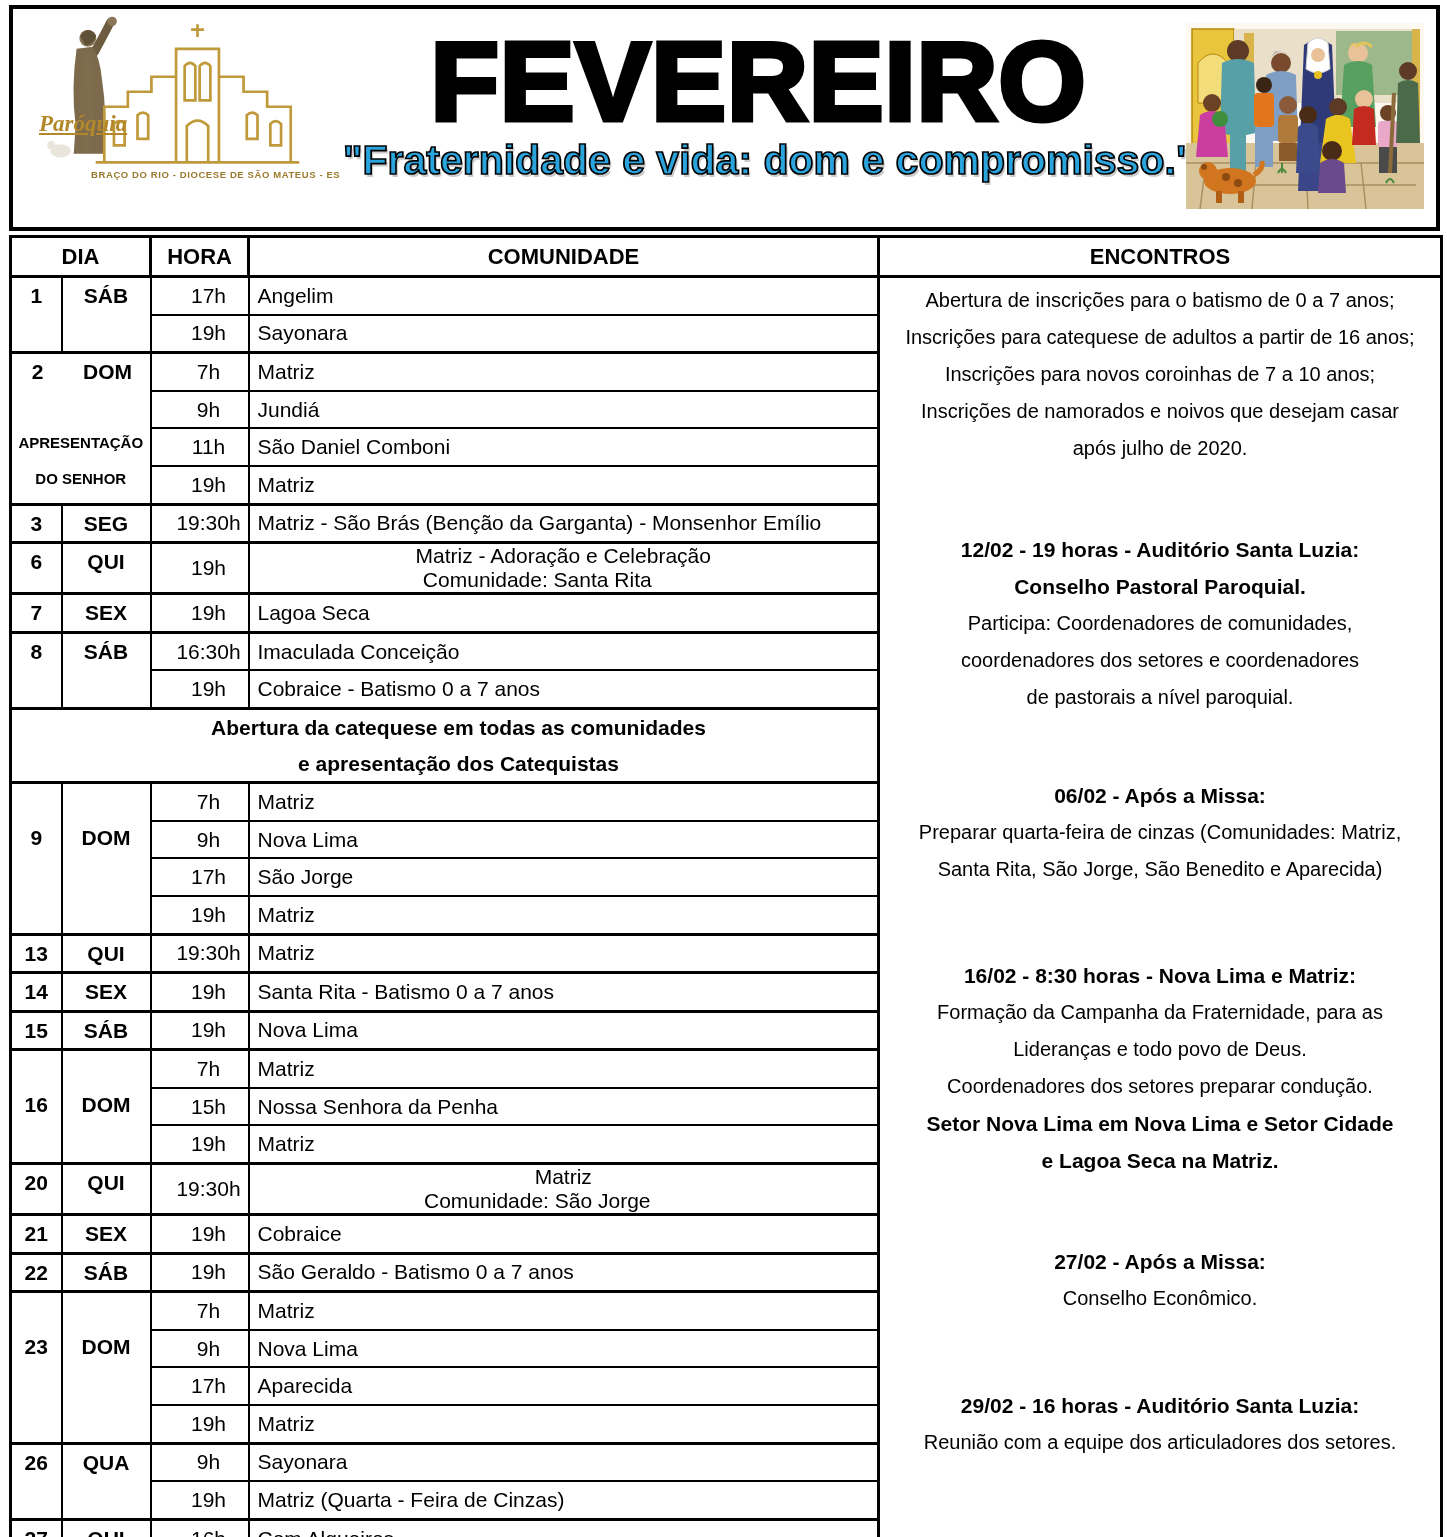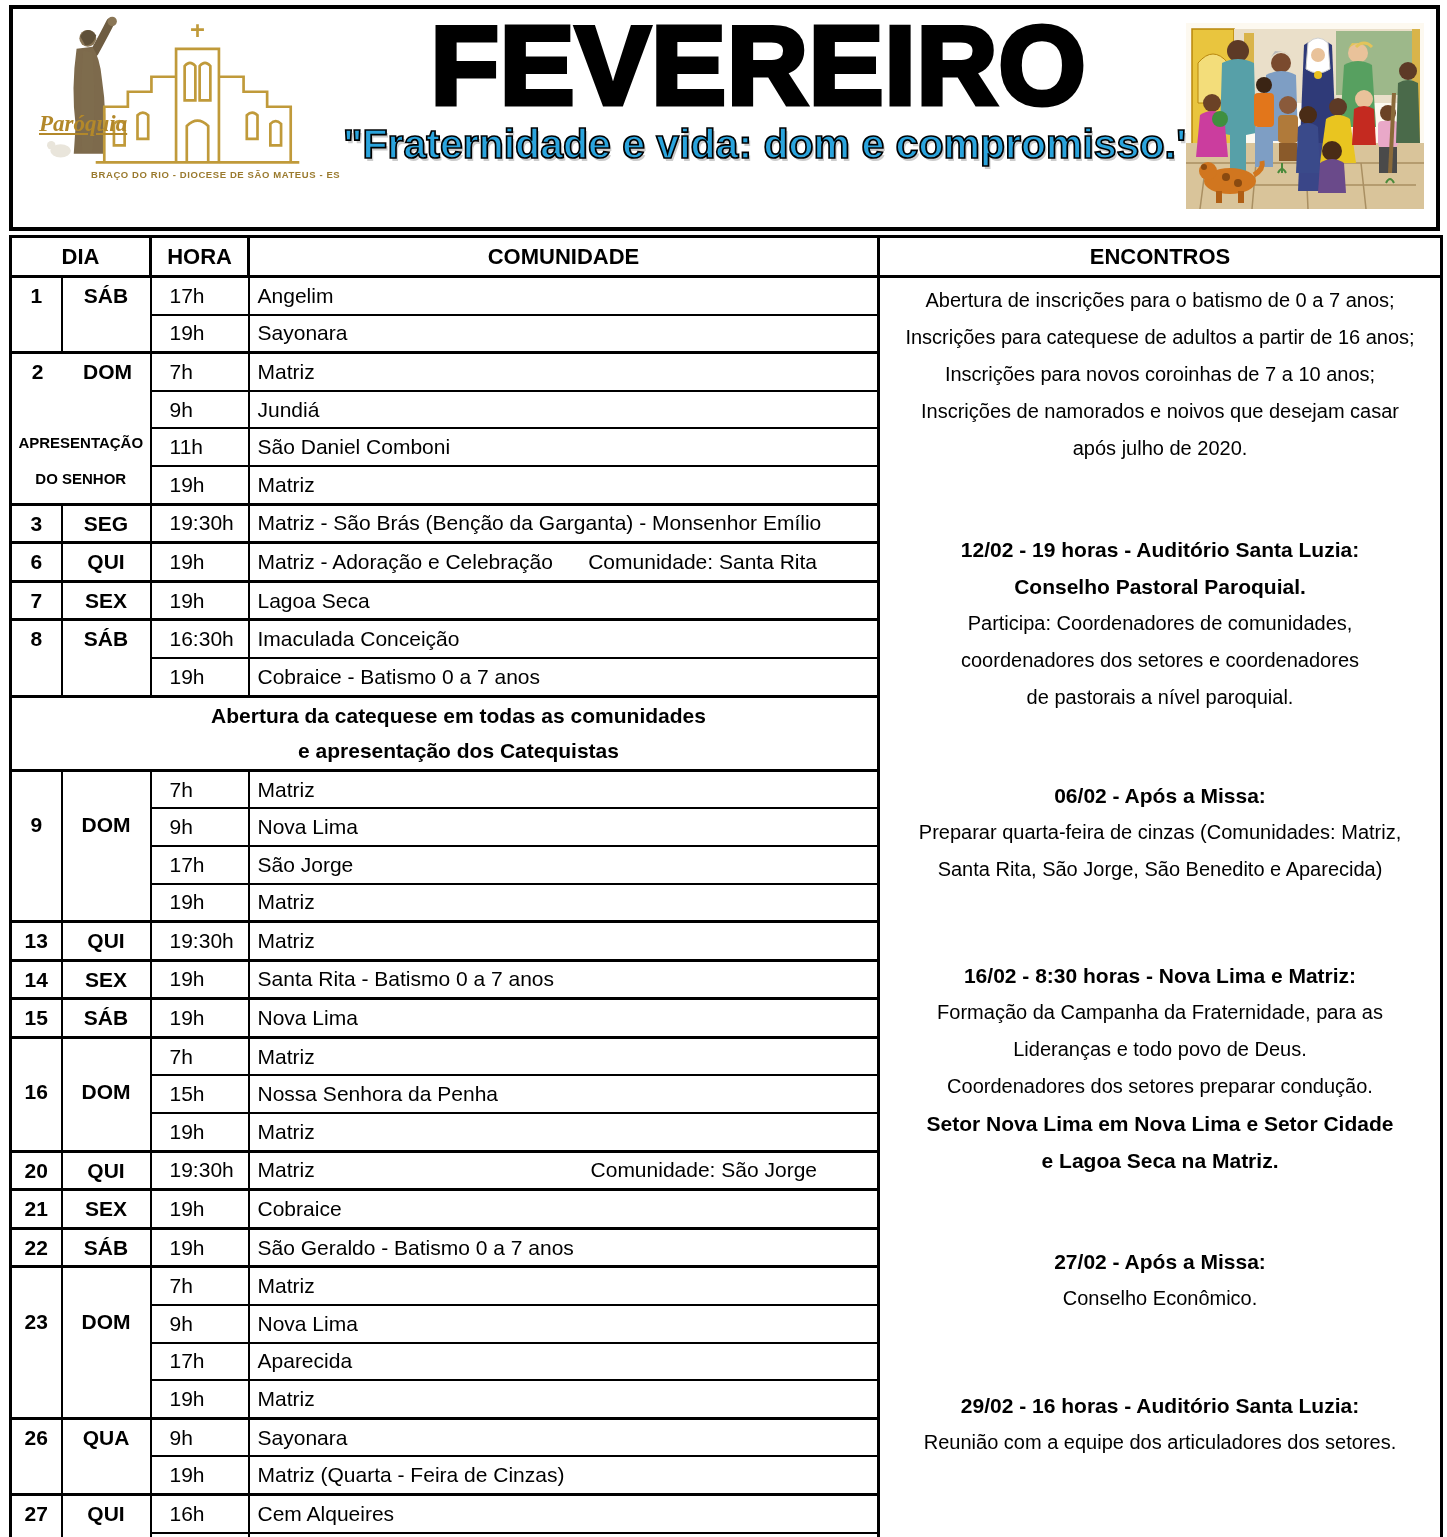--- a/index.html
+++ b/index.html
@@ -7,36 +7,36 @@
   .page{padding:5px 7px 0 9px;}
 
   
   .header-box{border:4px solid #000;height:218px;display:flex;margin-bottom:4px;background:#fff;}
   .logo-wrap{width:330px;position:relative;flex:none;}
   .church-svg{position:absolute;left:72px;top:12px;}
   .statue-svg{position:absolute;left:22px;top:4px;}
   .logo-paroquia{position:absolute;left:26px;top:102px;font-family:"Liberation Serif","DejaVu Serif",serif;font-style:italic;font-weight:bold;font-size:23px;color:#b3882a;text-decoration:underline;}
   .logo-name{position:absolute;left:18px;top:122px;width:300px;font-family:"Liberation Serif","DejaVu Serif",serif;font-weight:bold;font-size:32px;letter-spacing:-1px;color:#2e2619;text-shadow:1px 1px 0 #c9a85c;}
   .logo-caption{position:absolute;left:78px;top:160px;font-size:9.5px;font-weight:bold;letter-spacing:.6px;color:#9a7a2e;}
-  .titles{flex:1;text-align:center;padding-top:0;min-width:0;}
+  .titles{flex:1;text-align:center;padding-top:16px;min-width:0;}
   .month-title{font-size:112px;line-height:114px;font-weight:bold;letter-spacing:1px;-webkit-text-stroke:5px #000;white-space:nowrap;}
   .subtitle{margin-top:-2px;font-size:41px;line-height:46px;font-weight:bold;color:#2ba4dd;-webkit-text-stroke:1.7px #000;text-shadow:2px 3px 0 rgba(110,110,110,.35);white-space:nowrap;}
   .illus-wrap{width:262px;flex:none;display:flex;justify-content:center;padding-top:14px;}
 
   
   table.sched{border-collapse:collapse;table-layout:fixed;width:1431px;border:3px solid #000;}
   .sched th{border:3px solid #000;height:37px;font-size:22px;font-weight:bold;padding:0;background:#fff;}
   .sched td{border:2px solid #000;height:35.6px;font-size:21px;padding:0;vertical-align:middle;}
   .sched tr.gs td{border-top:3px solid #000;}
   td.numc,td.dayc{text-align:center;font-weight:bold;vertical-align:top;}
   .dlab{height:35.6px;line-height:35.6px;}
   .off1{margin-top:35.6px;}
-  td.hora{text-align:left;padding-left:18px;}
+  td.hora{text-align:center;padding-left:18px;}
   td.com{padding:0 8px;overflow:hidden;white-space:nowrap;}
-  .comflex{display:flex;justify-content:space-between;align-items:center;}
+  .comflex{display:flex;justify-content:space-between;align-items:center;flex-direction:column;}
   .com2{margin-right:52px;flex:none;}
   td.special{vertical-align:top;}
   .domrow{display:flex;font-weight:bold;height:35.6px;line-height:35.6px;}
   .domrow .n2{width:51px;text-align:center;flex:none;}
   .domrow .d2{width:89px;text-align:center;flex:none;}
   .apr{margin-top:35.6px;text-align:center;font-weight:bold;font-size:15px;line-height:35.6px;height:35.6px;}
   .apr2{text-align:center;font-weight:bold;font-size:15px;line-height:35.6px;height:35.6px;}
   td.banner{text-align:center;font-weight:bold;height:71.2px;}
   .banner div{line-height:35.6px;padding-left:28px;}
 

